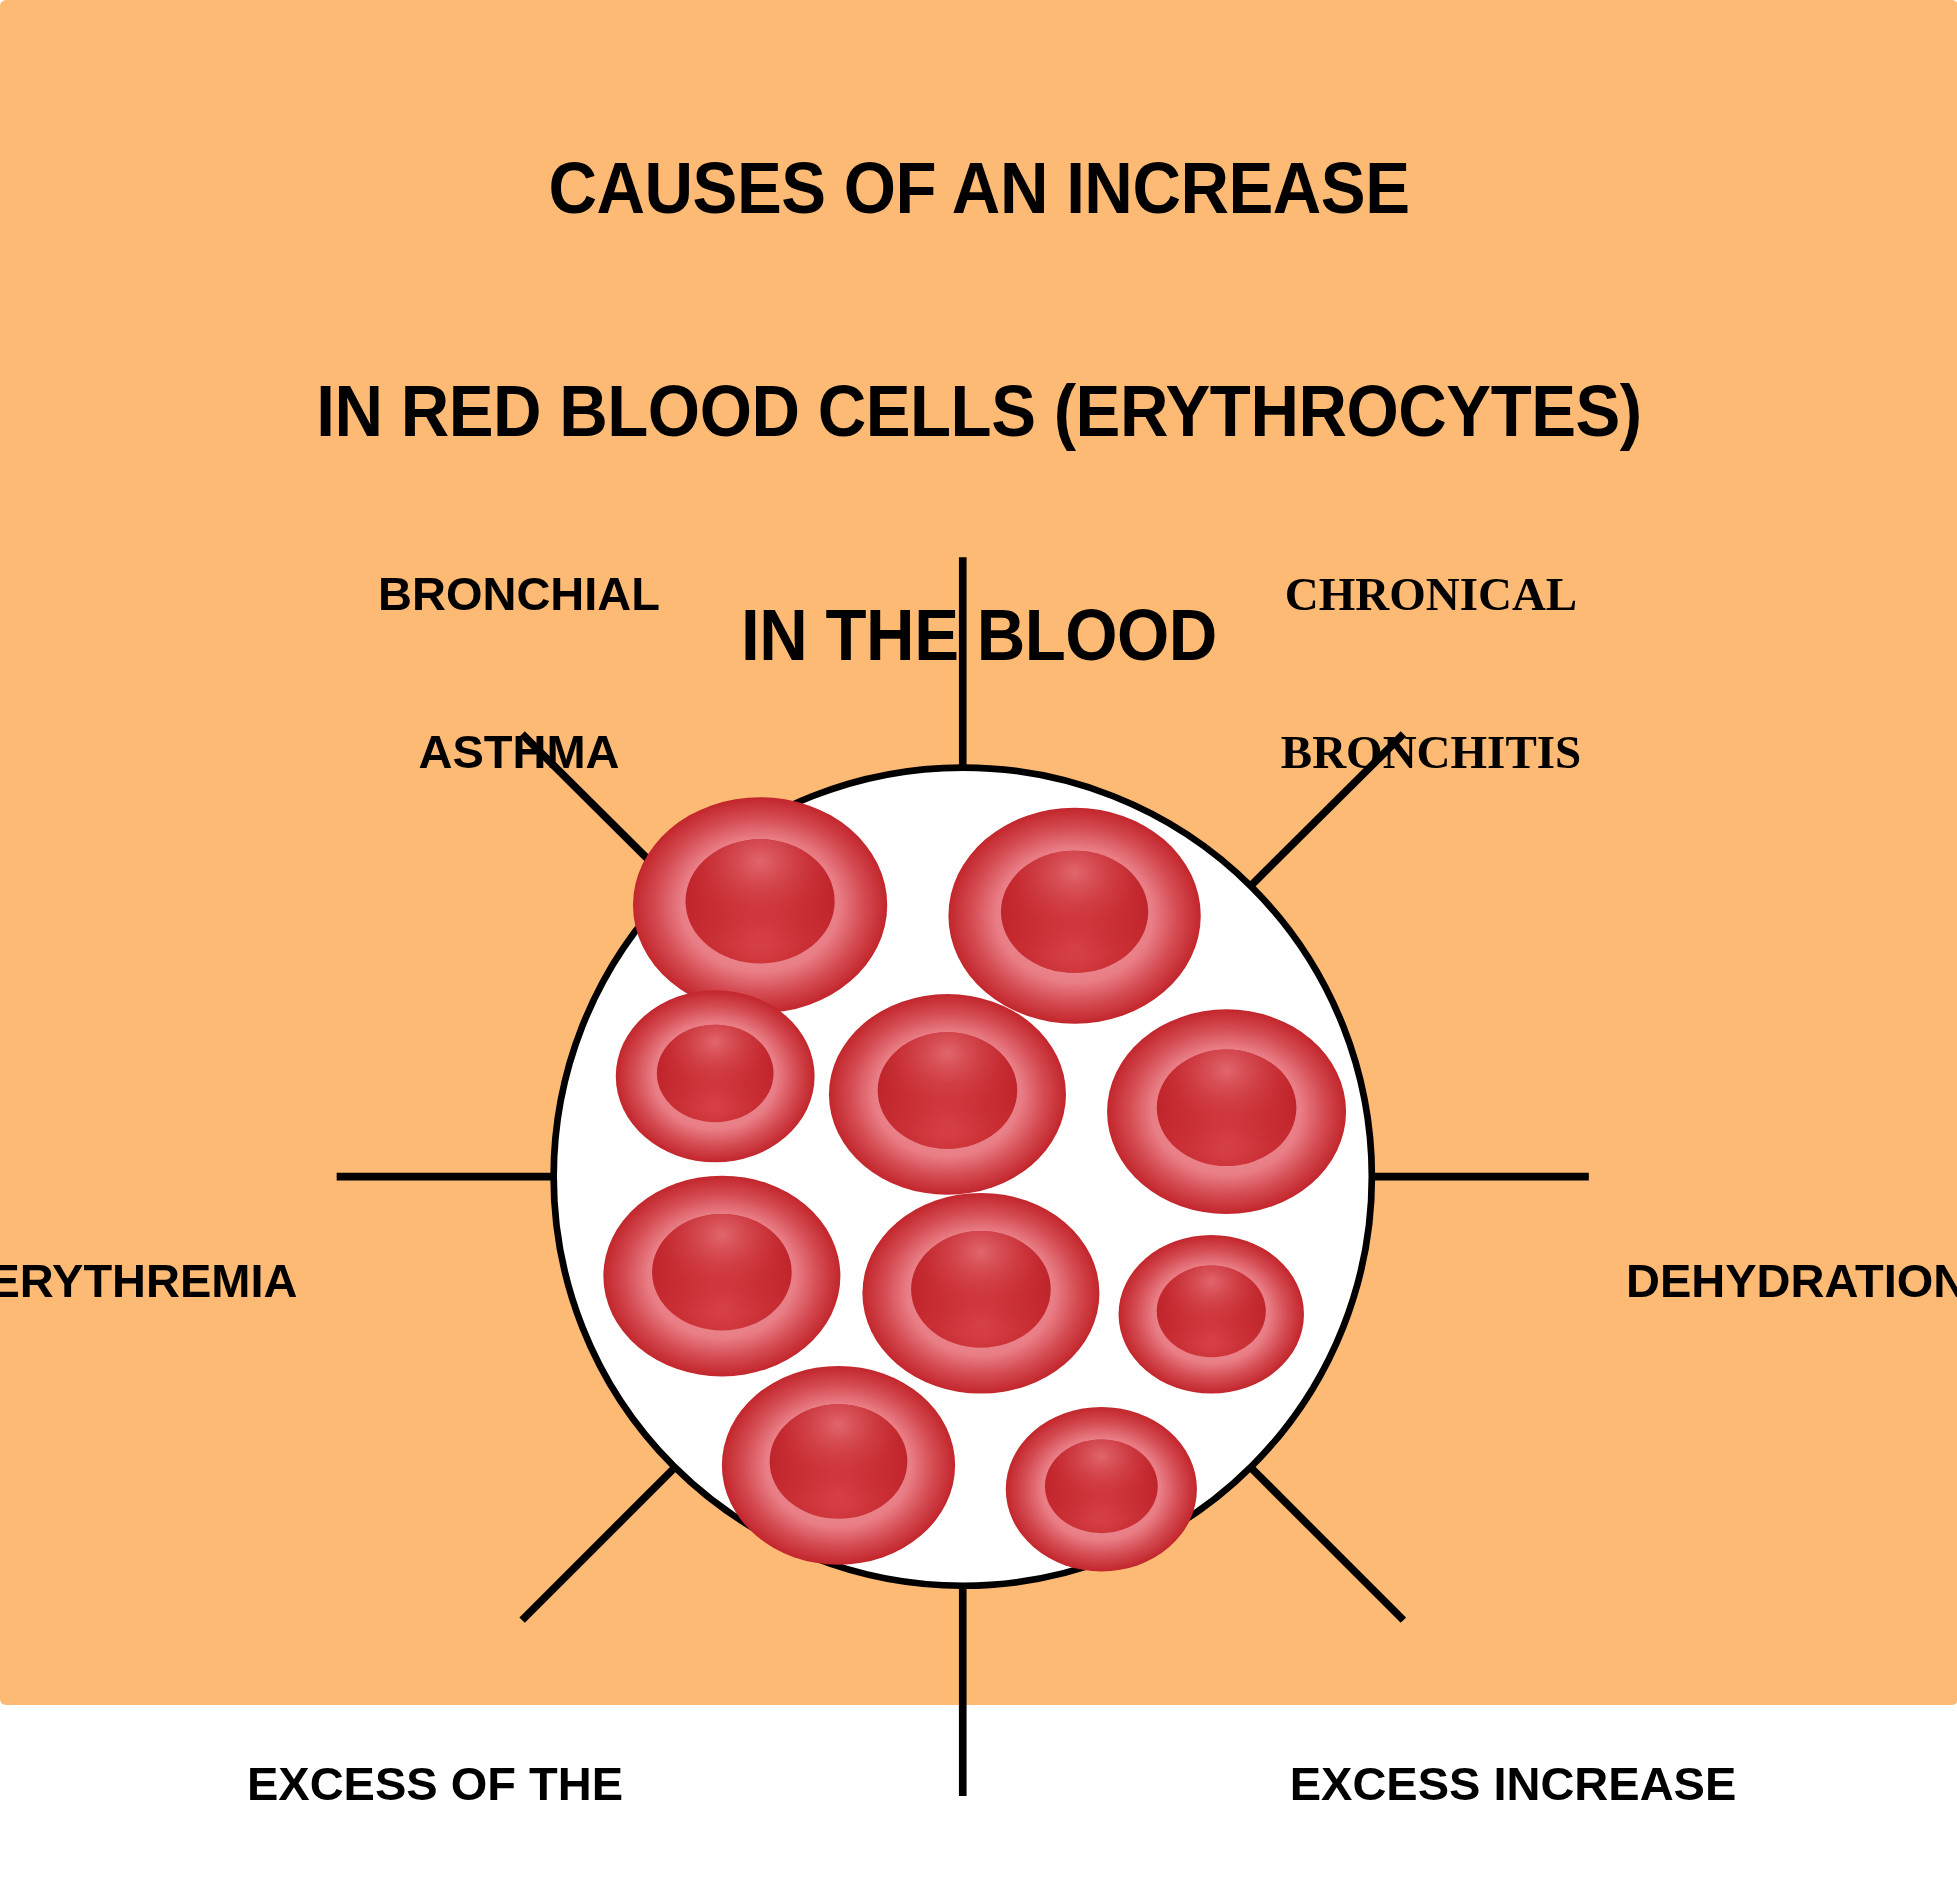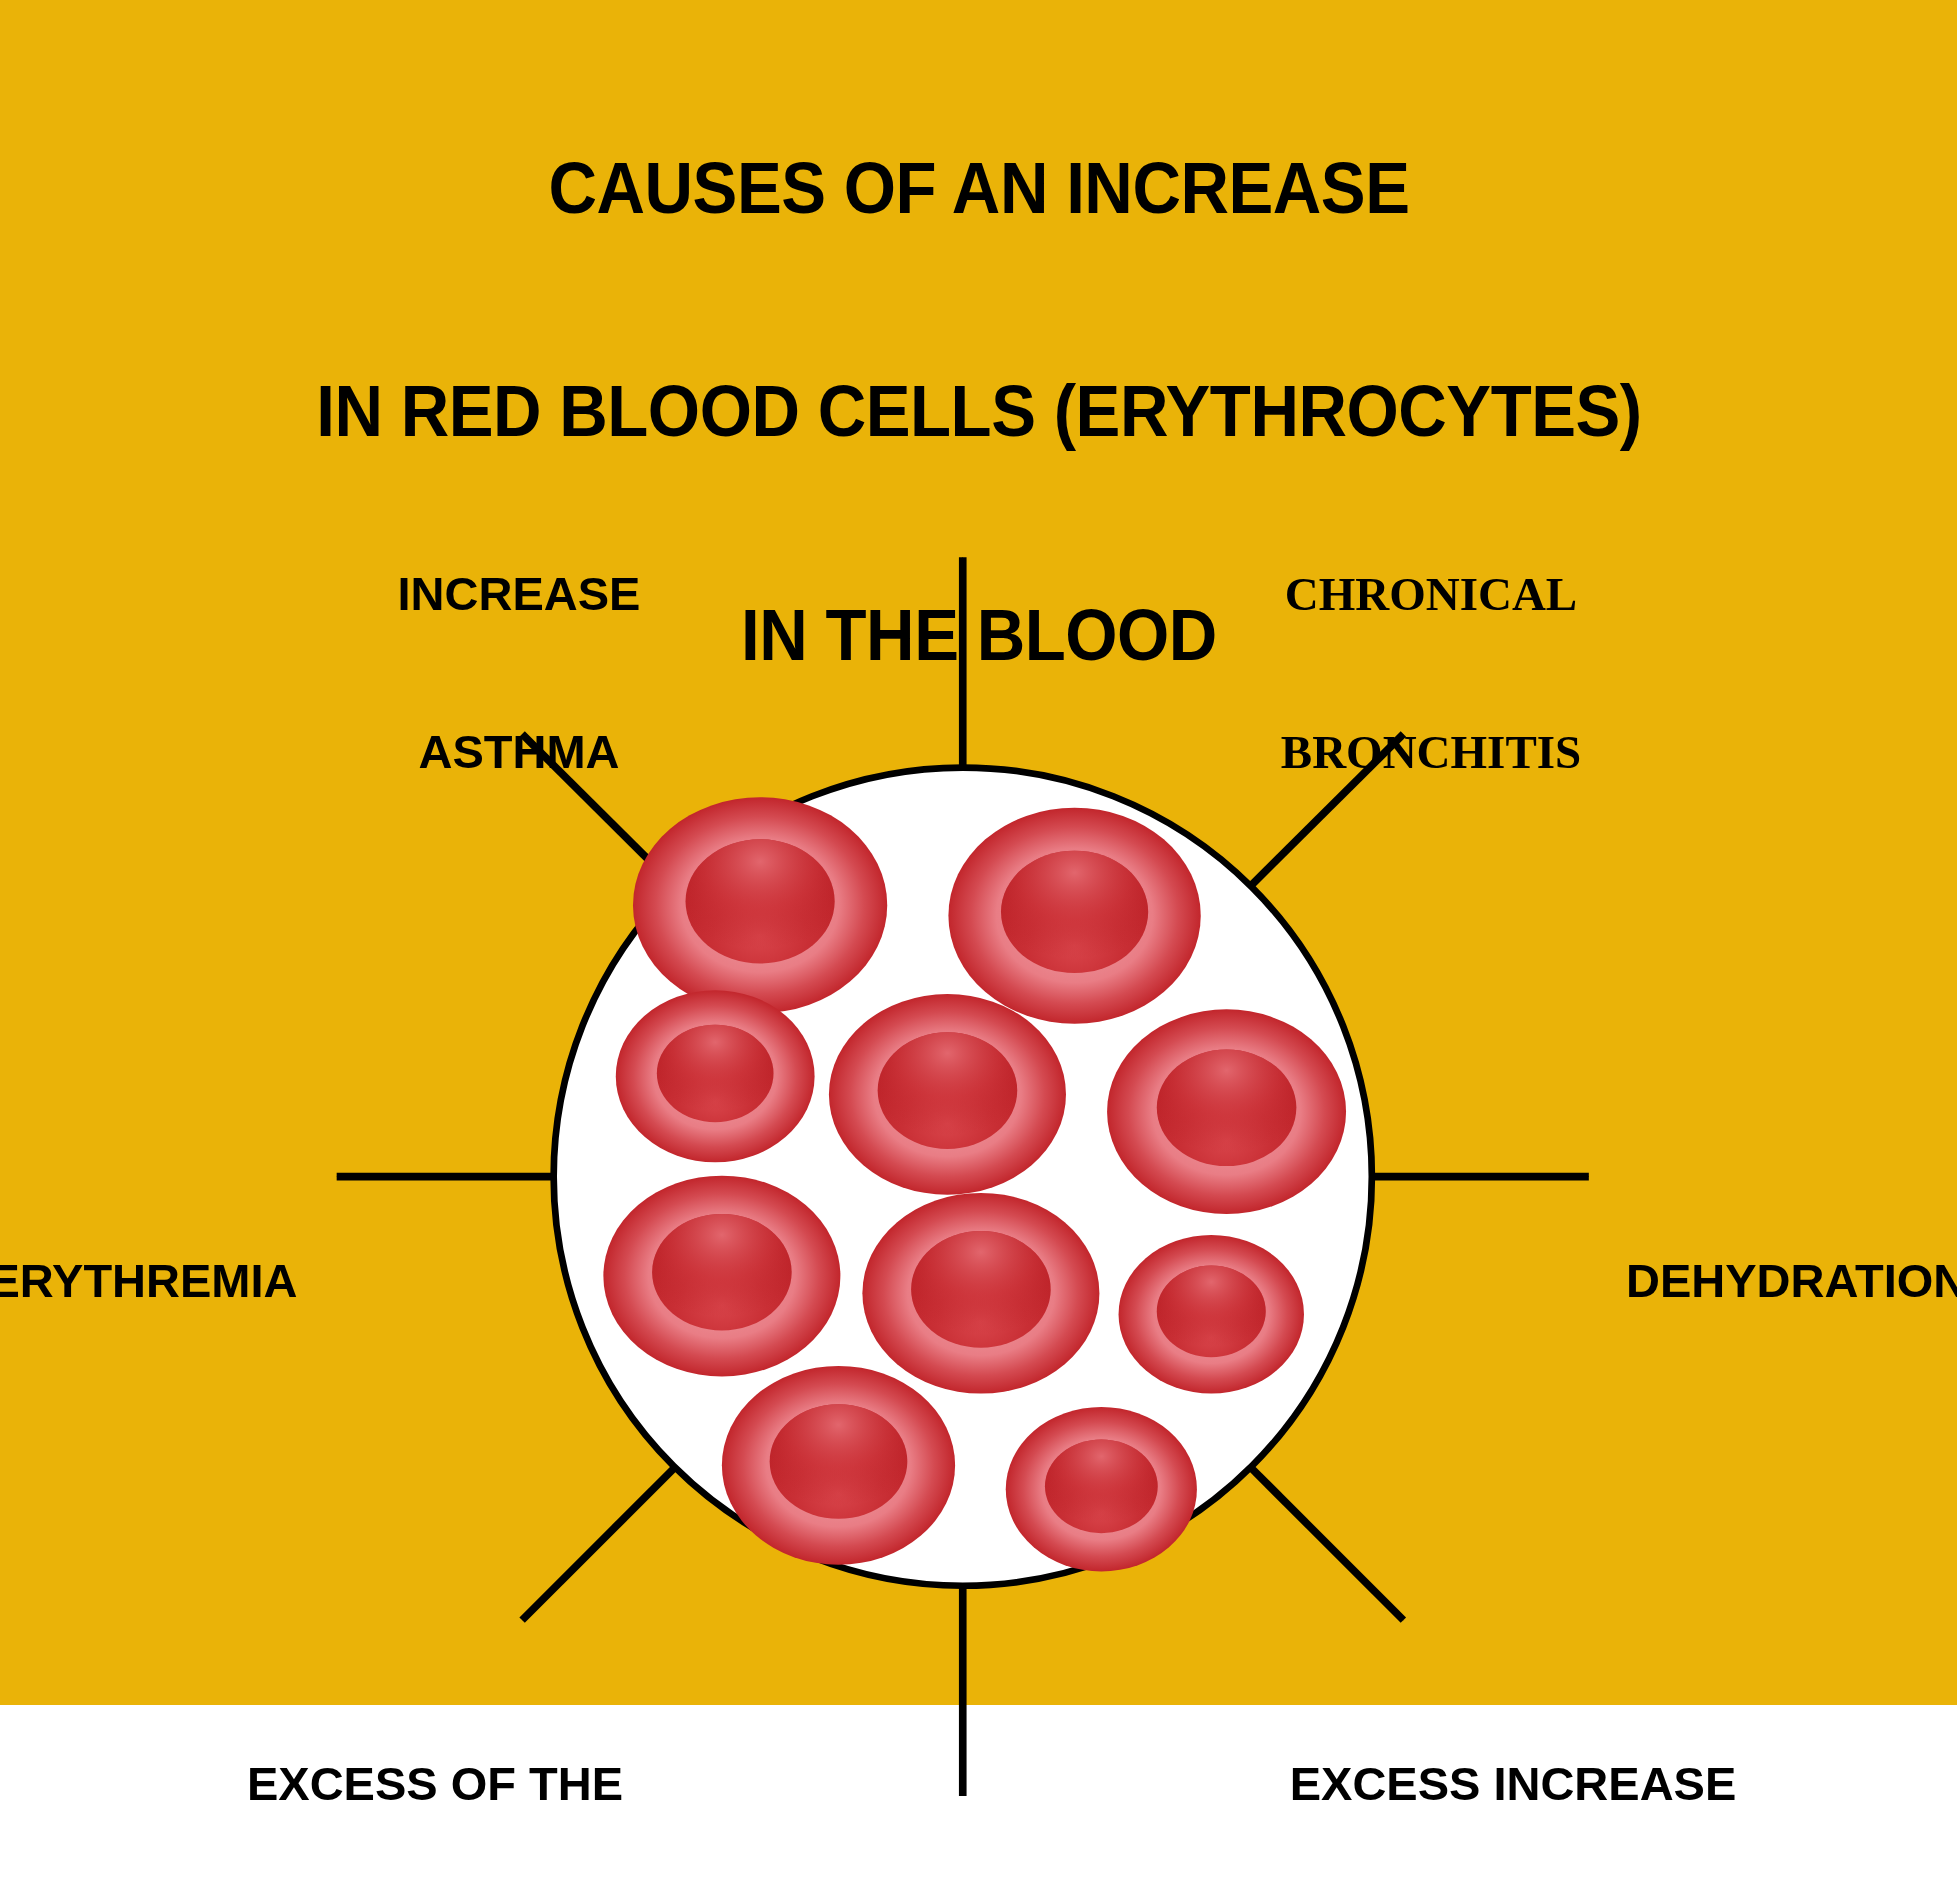--- a/index.html
+++ b/index.html
@@ -12,21 +12,22 @@
     width: 1958px;
     height: 1883px;
     overflow: hidden;
     font-family: "Liberation Sans", sans-serif;
     color: #000000;
   }
   #stage {
     position: relative;
     width: 1958px;
     height: 1705px;
-    background: #eab308;
+    background: #fdba74;
+    border-radius: 6px;
   }
 
   
   .title-block {
     position: absolute;
     left: 0;
     top: 1.9px;
     width: 1958px;
     text-align: center;
     font-weight: bold;
@@ -175,21 +176,21 @@
     </g>
     <g>
       <ellipse cx="1152" cy="1558" rx="100" ry="86" fill="url(#gradBody)"></ellipse>
       <ellipse cx="1152" cy="1555" rx="59" ry="49" fill="url(#gradPit)"></ellipse>
       <ellipse cx="1152" cy="1555" rx="59" ry="49" fill="url(#gradPitEdge)"></ellipse>
     </g>
   </svg>
 
 
   <div class="label lbl-center" id="label-bronchial-asthma" style="transform: translateX(-50%);">
-    <span class="ln">INCREASE</span>
+    <span class="ln">BRONCHIAL</span>
     <span class="ln">ASTHMA</span>
   </div>
 
   <div class="label lbl-center" id="label-chronical-bronchitis" style="transform: translateX(-50%);">
     <span class="ln">CHRONICAL</span>
     <span class="ln">BRONCHITIS</span>
   </div>
 
   <div class="label lbl-left" id="label-erythremia">
     <span class="ln">ERYTHREMIA</span>

